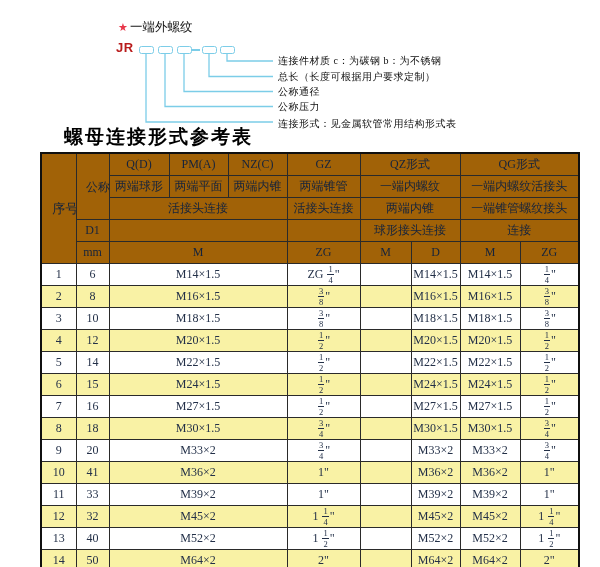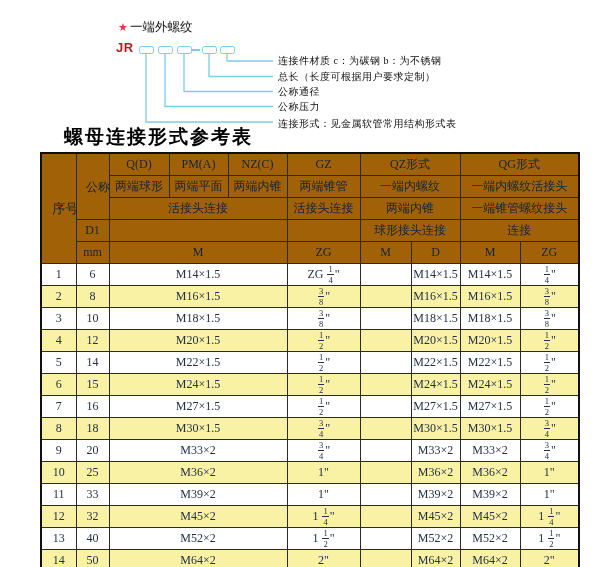--- a/index.html
+++ b/index.html
@@ -217,21 +217,21 @@
           <td>20</td>
           <td colspan="3">M33×2</td>
           <td><span class="frac"><span class="fn">3</span><span class="fd">4</span></span>"</td>
           <td></td>
           <td>M33×2</td>
           <td>M33×2</td>
           <td><span class="frac"><span class="fn">3</span><span class="fd">4</span></span>"</td>
         </tr>
         <tr class="alt">
           <td>10</td>
-          <td>25</td>
+          <td>41</td>
           <td colspan="3">M36×2</td>
           <td>1"</td>
           <td></td>
           <td>M36×2</td>
           <td>M36×2</td>
           <td>1"</td>
         </tr>
         <tr>
           <td>11</td>
           <td>33</td>

